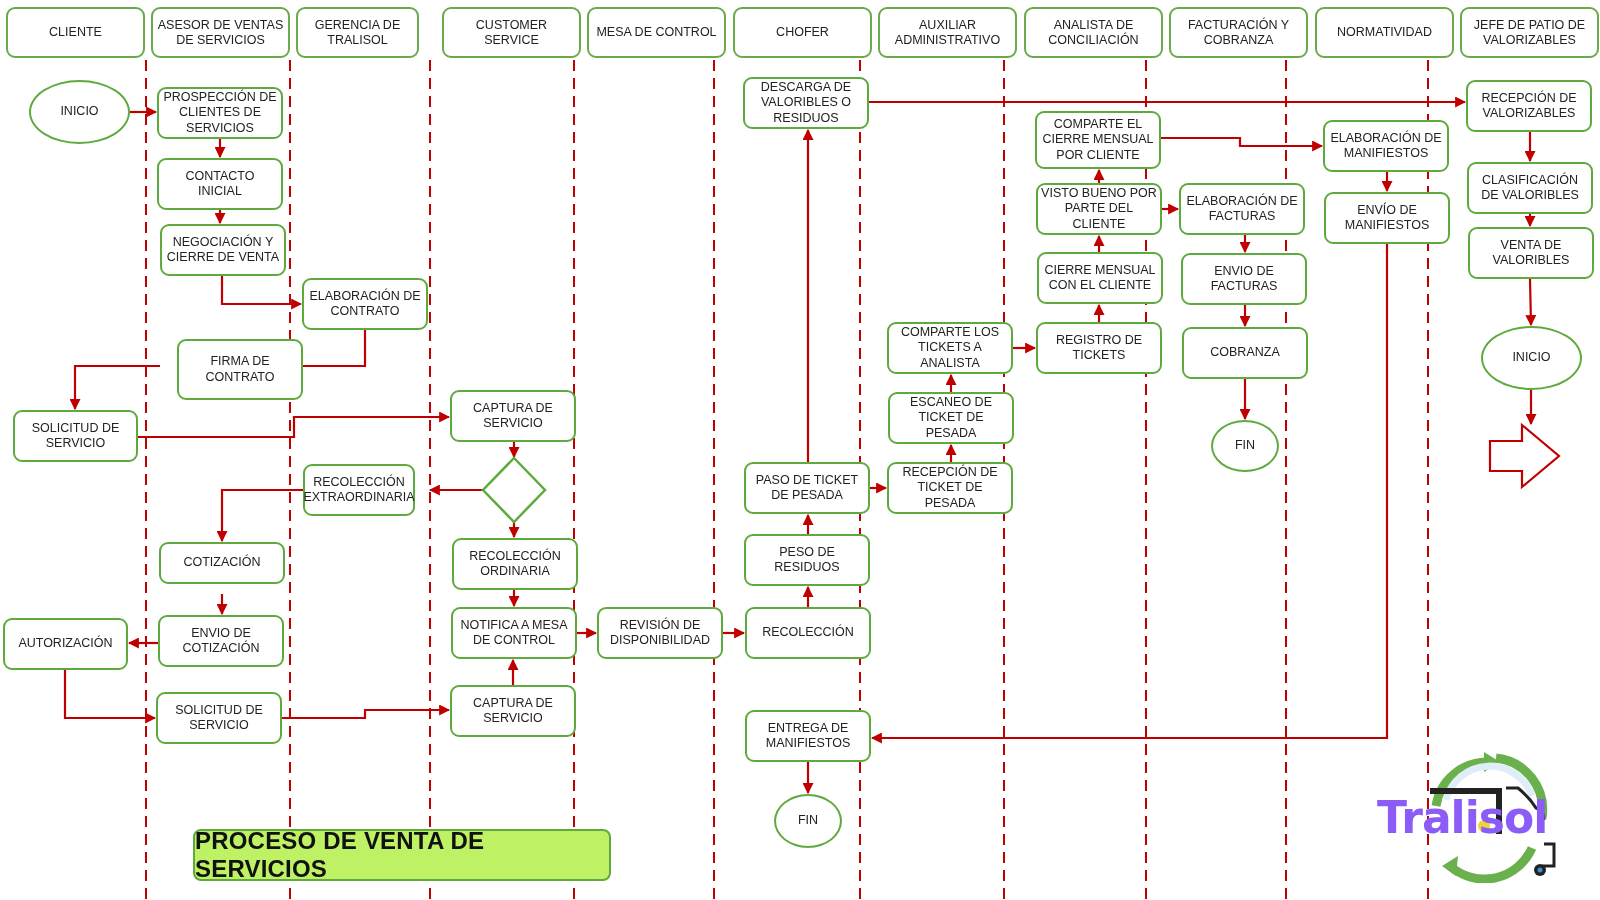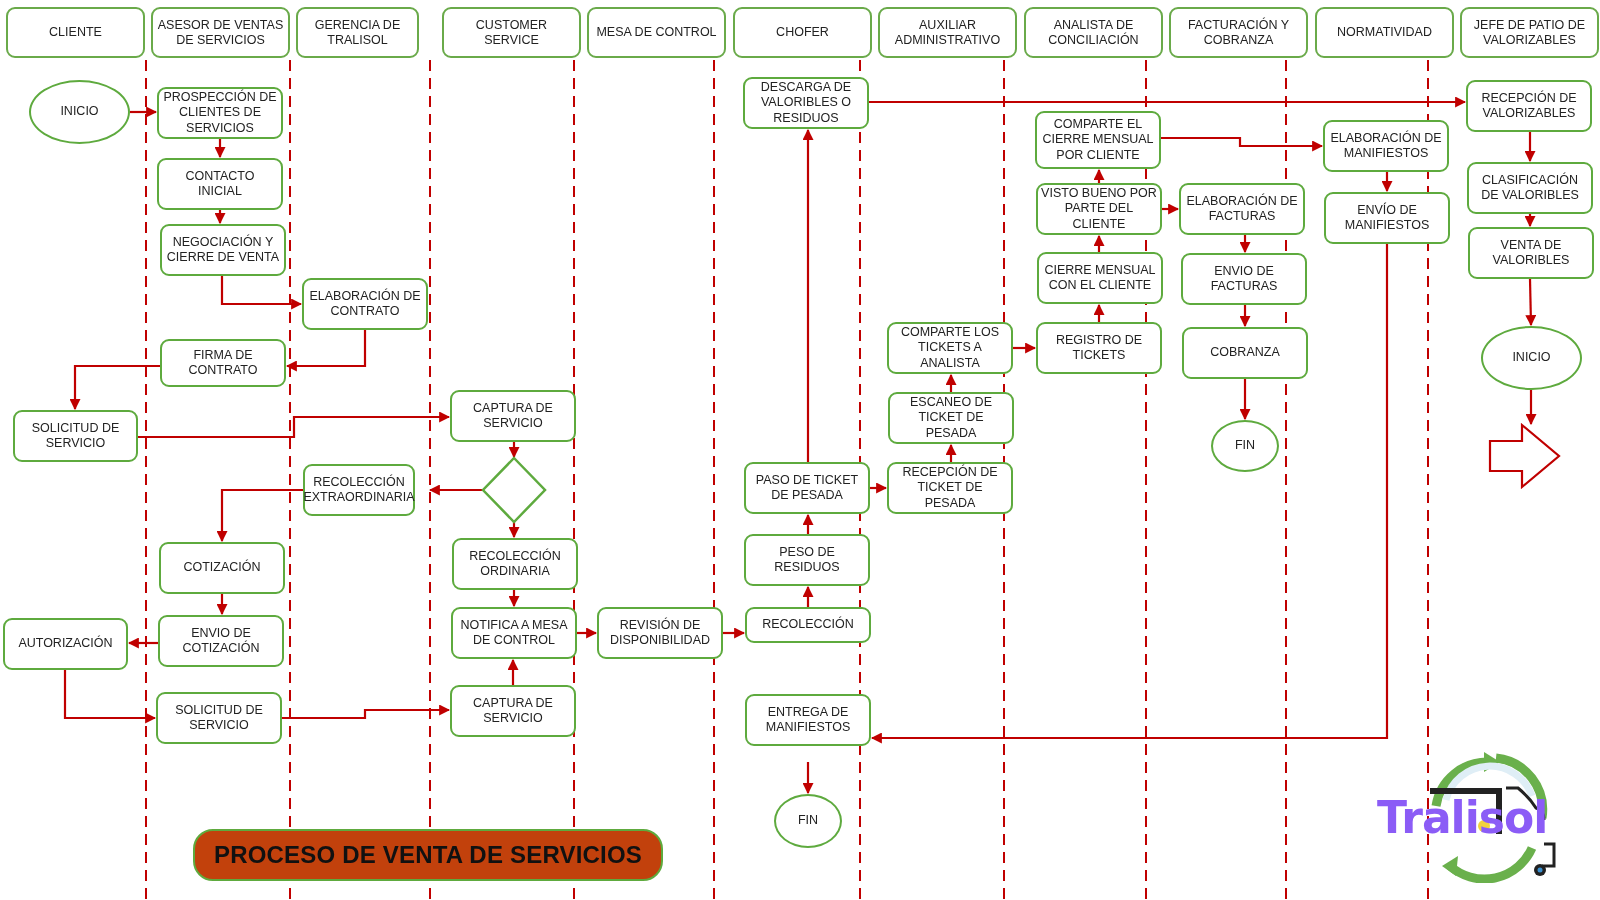--- a/index.html
+++ b/index.html
@@ -11,22 +11,22 @@
     display:flex; align-items:center; justify-content:center; text-align:center;
     font-size:12.5px; line-height:15px; color:#222; padding:0 4px; z-index:2;
   }
   .node {
     position:absolute; box-sizing:border-box; border:2.5px solid #5eaa3e; border-radius:9px;
     background:#fff; display:flex; align-items:center; justify-content:center; text-align:center;
     font-size:12.5px; line-height:15.5px; color:#222; padding:0 3px; z-index:3; overflow:visible;
   }
   .node.ellipse { border-radius:50%; }
   .title-box {
-    position:absolute; left:193px; top:829px; width:470px; height:52px; box-sizing:border-box;
-    border:2.5px solid #5eaa3e; border-radius:20px; background:#c2410c;
+    position:absolute; left:193px; top:829px; width:418px; height:52px; box-sizing:border-box;
+    border:2.5px solid #5eaa3e; border-radius:8px; background:#bef264;
     display:flex; align-items:center; justify-content:center;
     font-size:24px; font-weight:bold; color:#111; z-index:3; letter-spacing:0.2px;
   }
   .logo { position:absolute; left:1372px; top:748px; width:205px; height:135px; z-index:3; }
   .logo-text { position:absolute; left:5px; top:44px; font-size:44px; color:#8b5cf6; font-family:"DejaVu Sans", sans-serif; letter-spacing:-1px;font-weight:bold; }
 </style>
 </head>
 <body>
 
 <svg id="wires" viewBox="0 0 1600 900">
@@ -107,40 +107,40 @@
 <div class="lane-header" style="left:1315px;width:139px;">NORMATIVIDAD</div>
 <div class="lane-header" style="left:1460px;width:139px;">JEFE DE PATIO DE VALORIZABLES</div>
 
 <div class="node ellipse" style="left:29px;top:80px;width:101px;height:64px;">INICIO</div>
 <div class="node" style="left:13px;top:410px;width:125px;height:52px;">SOLICITUD DE SERVICIO</div>
 <div class="node" style="left:3px;top:618px;width:125px;height:52px;">AUTORIZACIÓN</div>
 
 <div class="node" style="left:157px;top:87px;width:126px;height:52px;">PROSPECCIÓN DE CLIENTES DE SERVICIOS</div>
 <div class="node" style="left:157px;top:158px;width:126px;height:52px;">CONTACTO INICIAL</div>
 <div class="node" style="left:160px;top:224px;width:126px;height:52px;">NEGOCIACIÓN Y CIERRE DE VENTA</div>
-<div class="node" style="left:160px;top:339px;width:126px;height:48px;">FIRMA DE CONTRATO</div>
-<div class="node" style="left:159px;top:542px;width:126px;height:52px;">COTIZACIÓN</div>
+<div class="node" style="left:177px;top:339px;width:126px;height:61px;">FIRMA DE CONTRATO</div>
+<div class="node" style="left:159px;top:542px;width:126px;height:42px;">COTIZACIÓN</div>
 <div class="node" style="left:158px;top:615px;width:126px;height:52px;">ENVIO DE COTIZACIÓN</div>
 <div class="node" style="left:156px;top:692px;width:126px;height:52px;">SOLICITUD DE SERVICIO</div>
 
 <div class="node" style="left:302px;top:278px;width:126px;height:52px;">ELABORACIÓN DE CONTRATO</div>
 <div class="node" style="left:303px;top:464px;width:112px;height:52px;">RECOLECCIÓN EXTRAORDINARIA</div>
 
 <div class="node" style="left:450px;top:390px;width:126px;height:52px;">CAPTURA DE SERVICIO</div>
 <div class="node" style="left:452px;top:538px;width:126px;height:52px;">RECOLECCIÓN ORDINARIA</div>
 <div class="node" style="left:451px;top:607px;width:126px;height:52px;">NOTIFICA A MESA DE CONTROL</div>
 <div class="node" style="left:450px;top:685px;width:126px;height:52px;">CAPTURA DE SERVICIO</div>
 
 <div class="node" style="left:597px;top:607px;width:126px;height:52px;">REVISIÓN DE DISPONIBILIDAD</div>
 
 <div class="node" style="left:743px;top:77px;width:126px;height:52px;">DESCARGA DE VALORIBLES O RESIDUOS</div>
 <div class="node" style="left:744px;top:462px;width:126px;height:52px;">PASO DE TICKET DE PESADA</div>
 <div class="node" style="left:744px;top:534px;width:126px;height:52px;">PESO DE RESIDUOS</div>
-<div class="node" style="left:745px;top:607px;width:126px;height:36px;">RECOLECCIÓN</div>
-<div class="node" style="left:745px;top:694px;width:126px;height:52px;">ENTREGA DE MANIFIESTOS</div>
+<div class="node" style="left:745px;top:607px;width:126px;height:52px;">RECOLECCIÓN</div>
+<div class="node" style="left:745px;top:710px;width:126px;height:52px;">ENTREGA DE MANIFIESTOS</div>
 <div class="node ellipse" style="left:774px;top:794px;width:68px;height:54px;">FIN</div>
 
 <div class="node" style="left:887px;top:322px;width:126px;height:52px;">COMPARTE LOS TICKETS A ANALISTA</div>
 <div class="node" style="left:888px;top:392px;width:126px;height:52px;">ESCANEO DE TICKET DE PESADA</div>
 <div class="node" style="left:887px;top:462px;width:126px;height:52px;">RECEPCIÓN DE TICKET DE PESADA</div>
 
 <div class="node" style="left:1035px;top:111px;width:126px;height:58px;">COMPARTE EL CIERRE MENSUAL POR CLIENTE</div>
 <div class="node" style="left:1036px;top:183px;width:126px;height:52px;">VISTO BUENO POR PARTE DEL CLIENTE</div>
 <div class="node" style="left:1037px;top:252px;width:126px;height:52px;">CIERRE MENSUAL CON EL CLIENTE</div>
 <div class="node" style="left:1036px;top:322px;width:126px;height:52px;">REGISTRO DE TICKETS</div>

